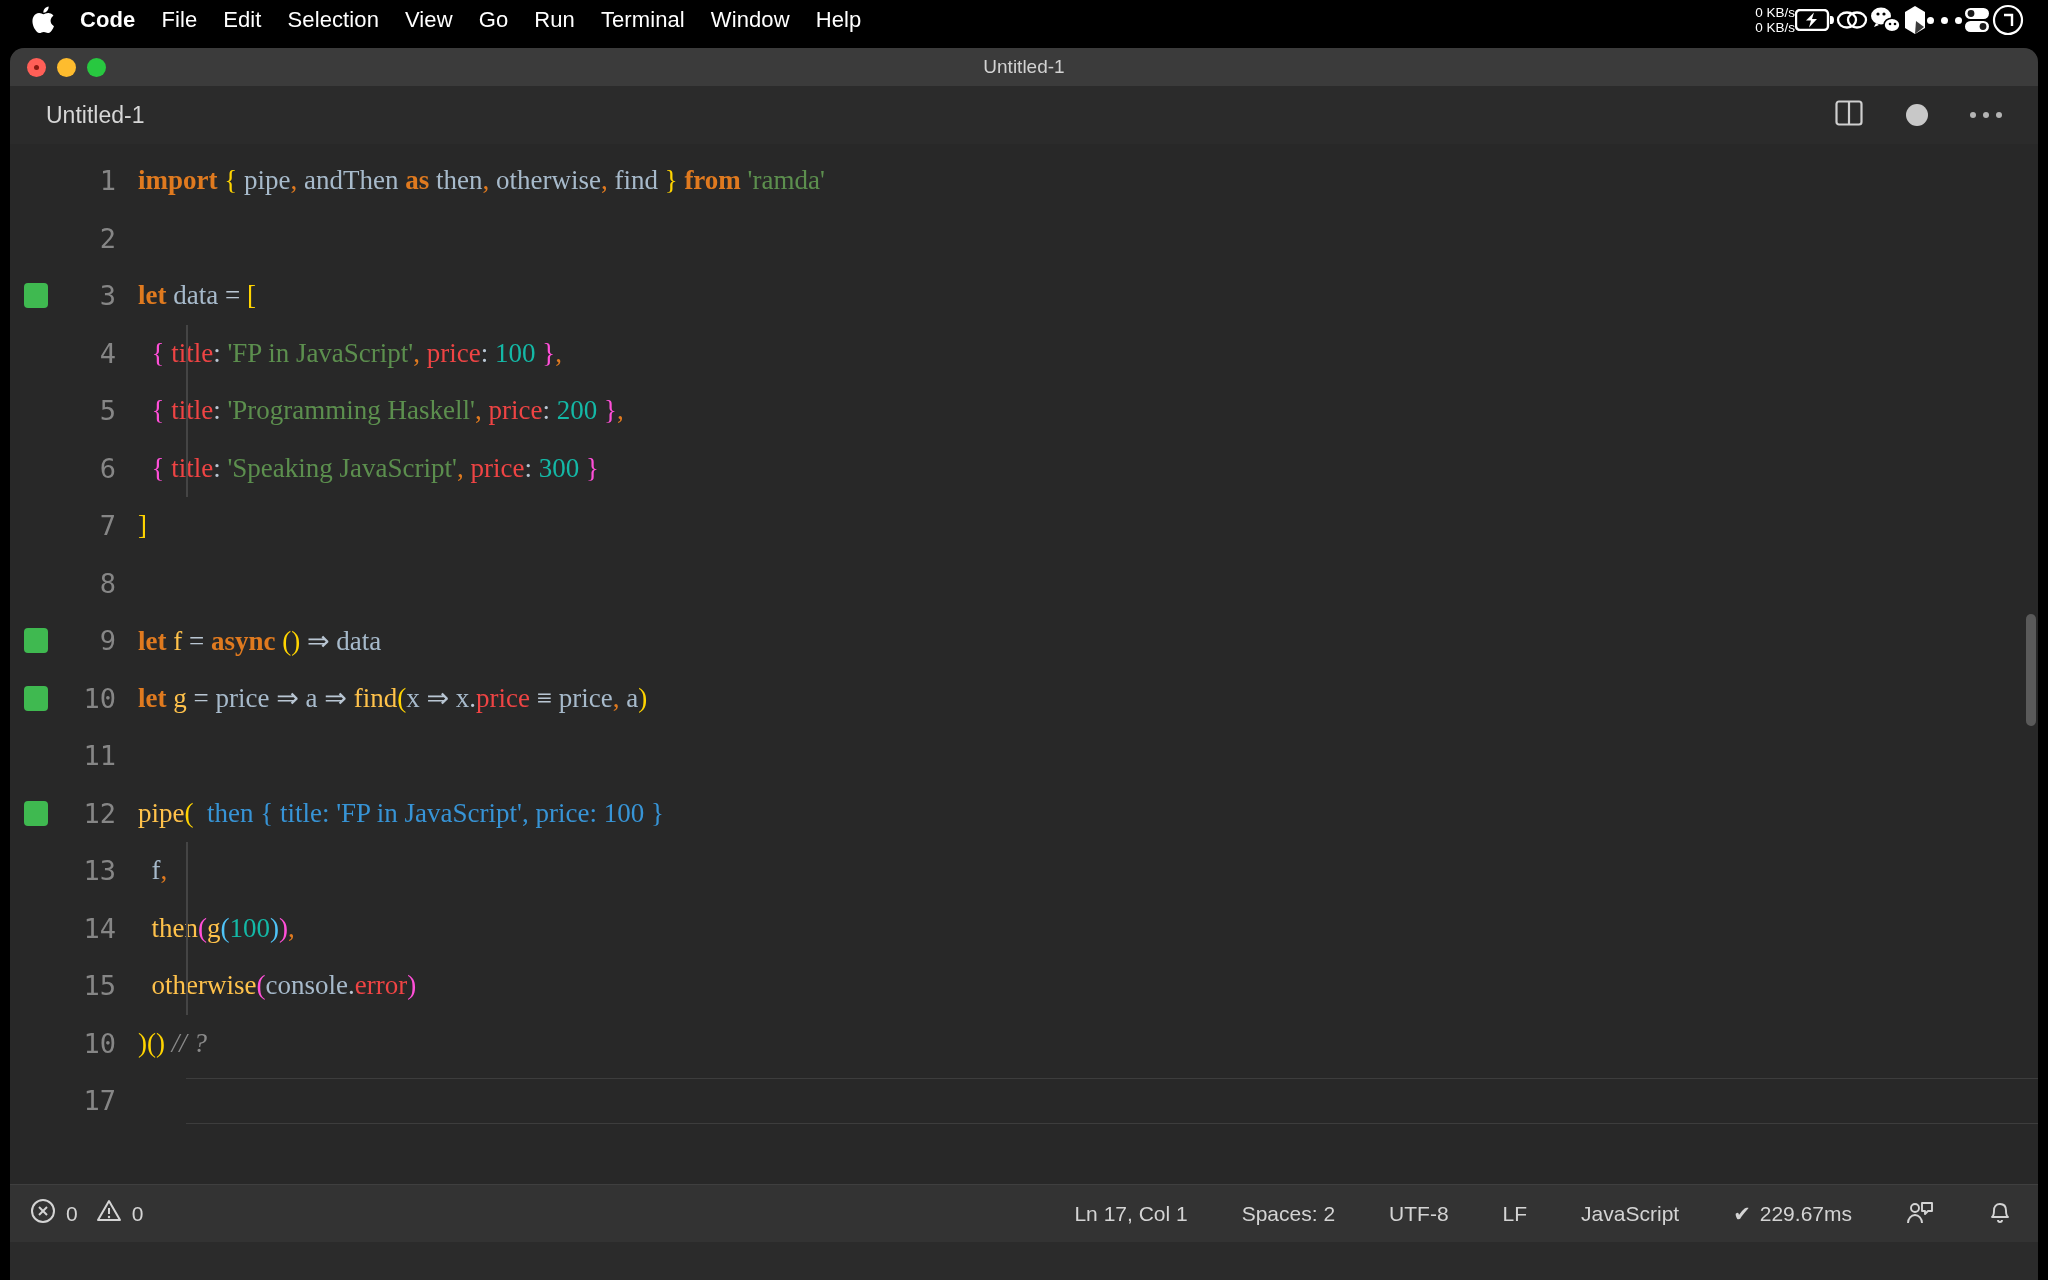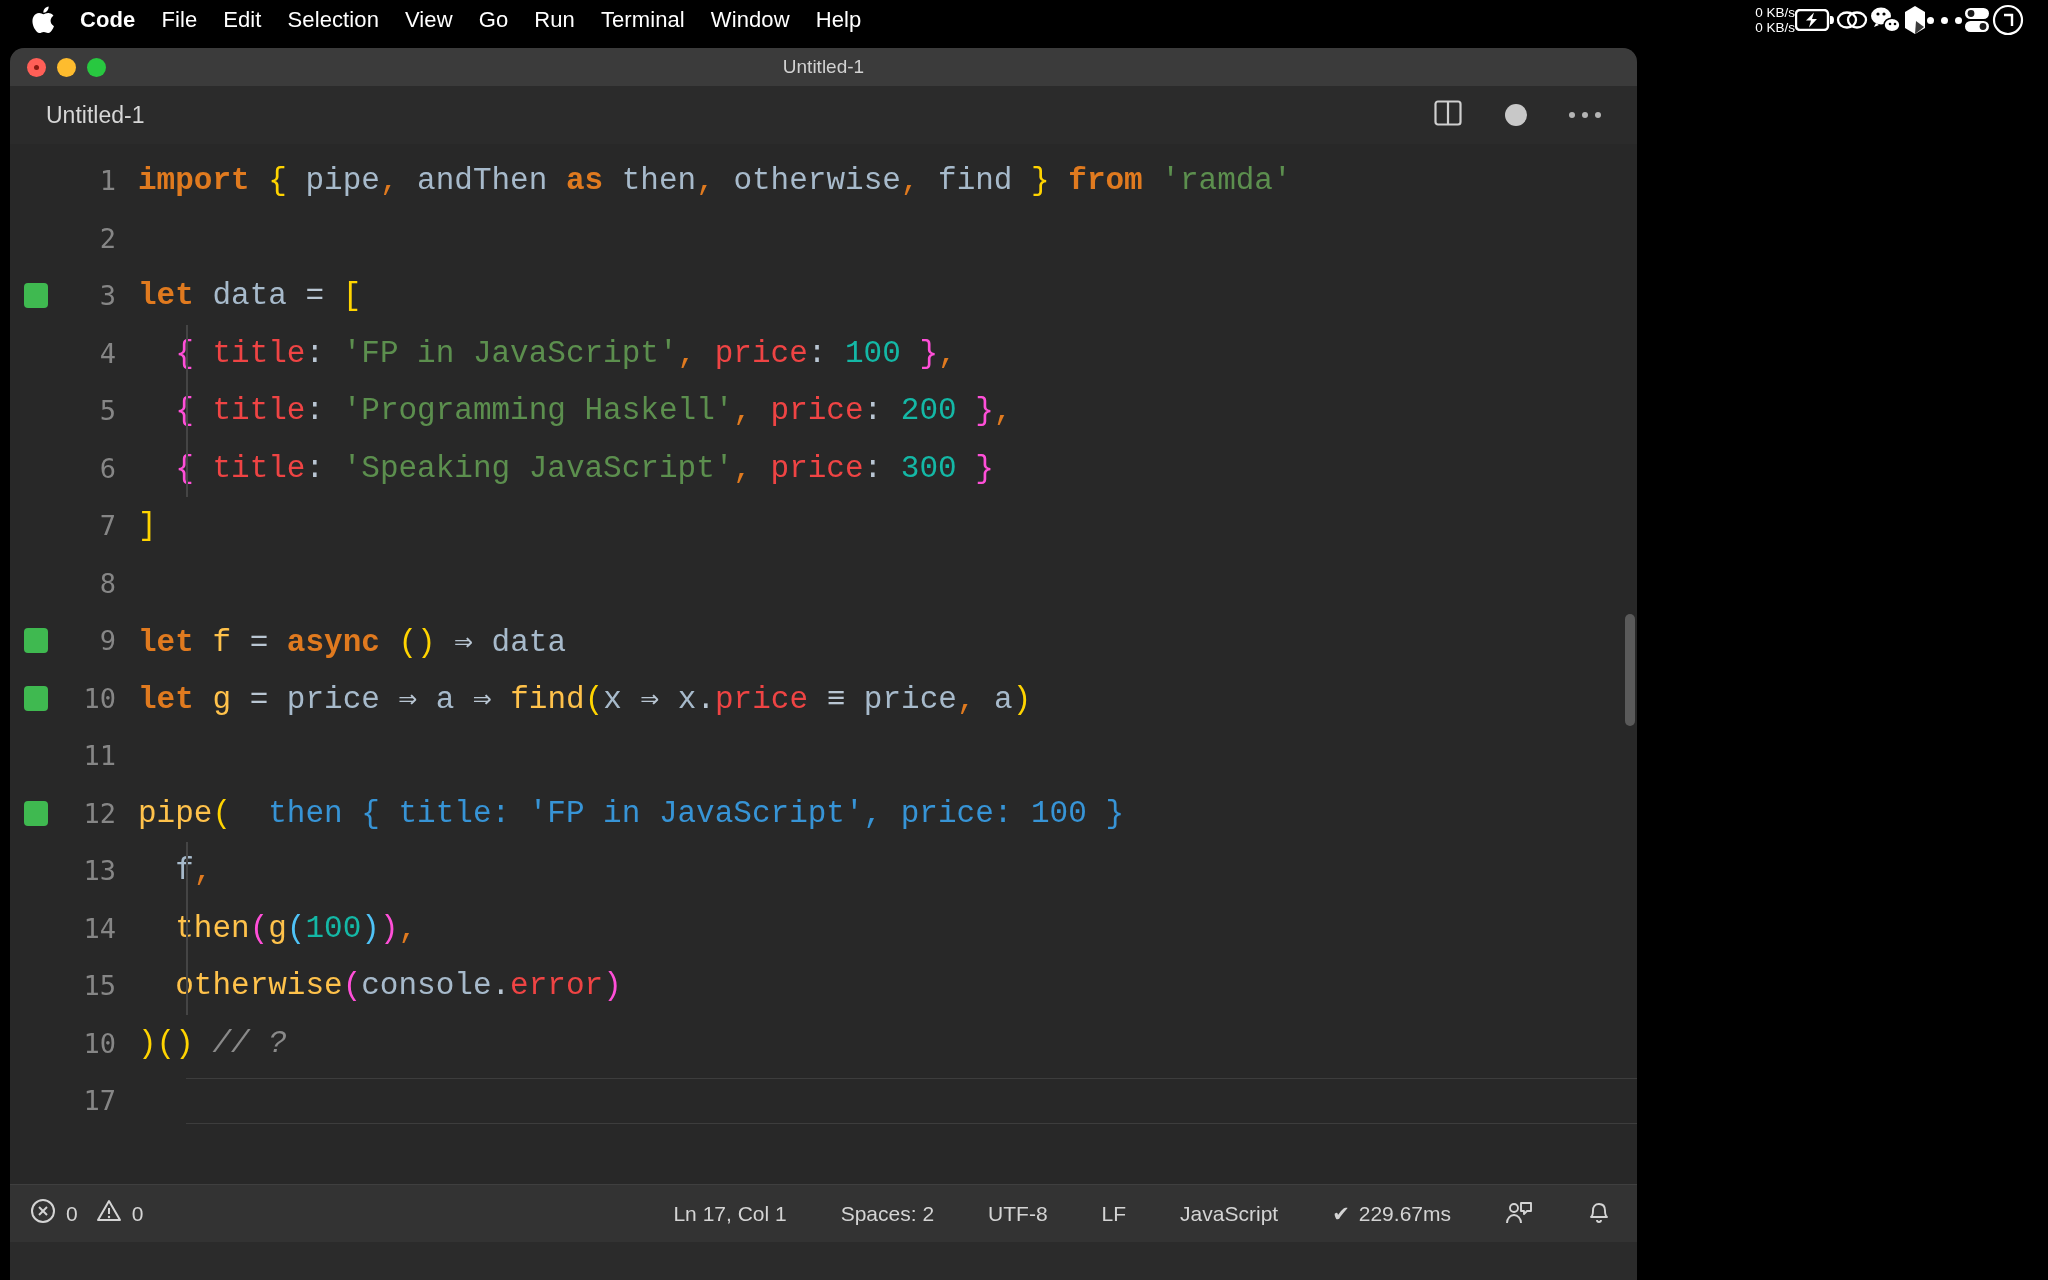--- a/index.html
+++ b/index.html
@@ -19,21 +19,21 @@
   .apple-logo{ width:26px; height:30px; position:relative; margin-right:24px; }
   .apple-logo svg{ display:block; }
   .menu-item{ font-size:22px; color:#fff; margin-right:26px; white-space:nowrap; letter-spacing:.1px;}
   .menu-item.bold{ font-weight:bold; }
   .menubar-right{ margin-left:auto; display:flex; align-items:center; padding-right:6px;}
   .netspeed{ font-size:13.5px; line-height:15px; text-align:right; color:#fff; font-family:"Liberation Sans",sans-serif;}
   .sysicon{ display:flex; align-items:center; justify-content:center; height:30px; }
 
   
   .window{
-    position:absolute; top:48px; left:10px; width:1627px; height:1232px;
+    position:absolute; top:48px; left:10px; width:2028px; height:1232px;
     background:#2b2b2b; border-radius:14px 14px 0 0; overflow:hidden;
   }
   .titlebar{
     position:relative; height:38px; background:#3b3b3b;
     display:flex; align-items:center; border-radius:14px 14px 0 0;
   }
   .traffic{ display:flex; gap:11px; padding-left:17px; }
   .light{ width:19px; height:19px; border-radius:50%; }
   .light.red{ background:#ff5f57; }
   .light.yellow{ background:#febc2e; }
@@ -64,21 +64,21 @@
   .gutter-mark{
     position:absolute; left:14px; top:16px; width:24px; height:25px;
     border-radius:4px; background:#3fb950;
   }
   .lineno{
     width:128px; text-align:right; padding-right:22px;
     font-family:"DejaVu Sans Mono", monospace; font-size:27px; color:#868686;
     flex:0 0 128px;
   }
   .code{
-    font-family:Liberation Mono, monospace; font-size:31px;
+    font-family:Liberation Serif, serif; font-size:27px;
     white-space:pre; color:#b9c6d3; letter-spacing:0px;
   }
   .indent-guide{
     position:absolute; left:176px; top:0; width:2px; height:100%;
     background:#454545;
   }
   .cursor-line{
     position:absolute; left:176px; right:0; height:46px;
     border-top:1px solid #3d3d3d; border-bottom:1px solid #3d3d3d;
   }

